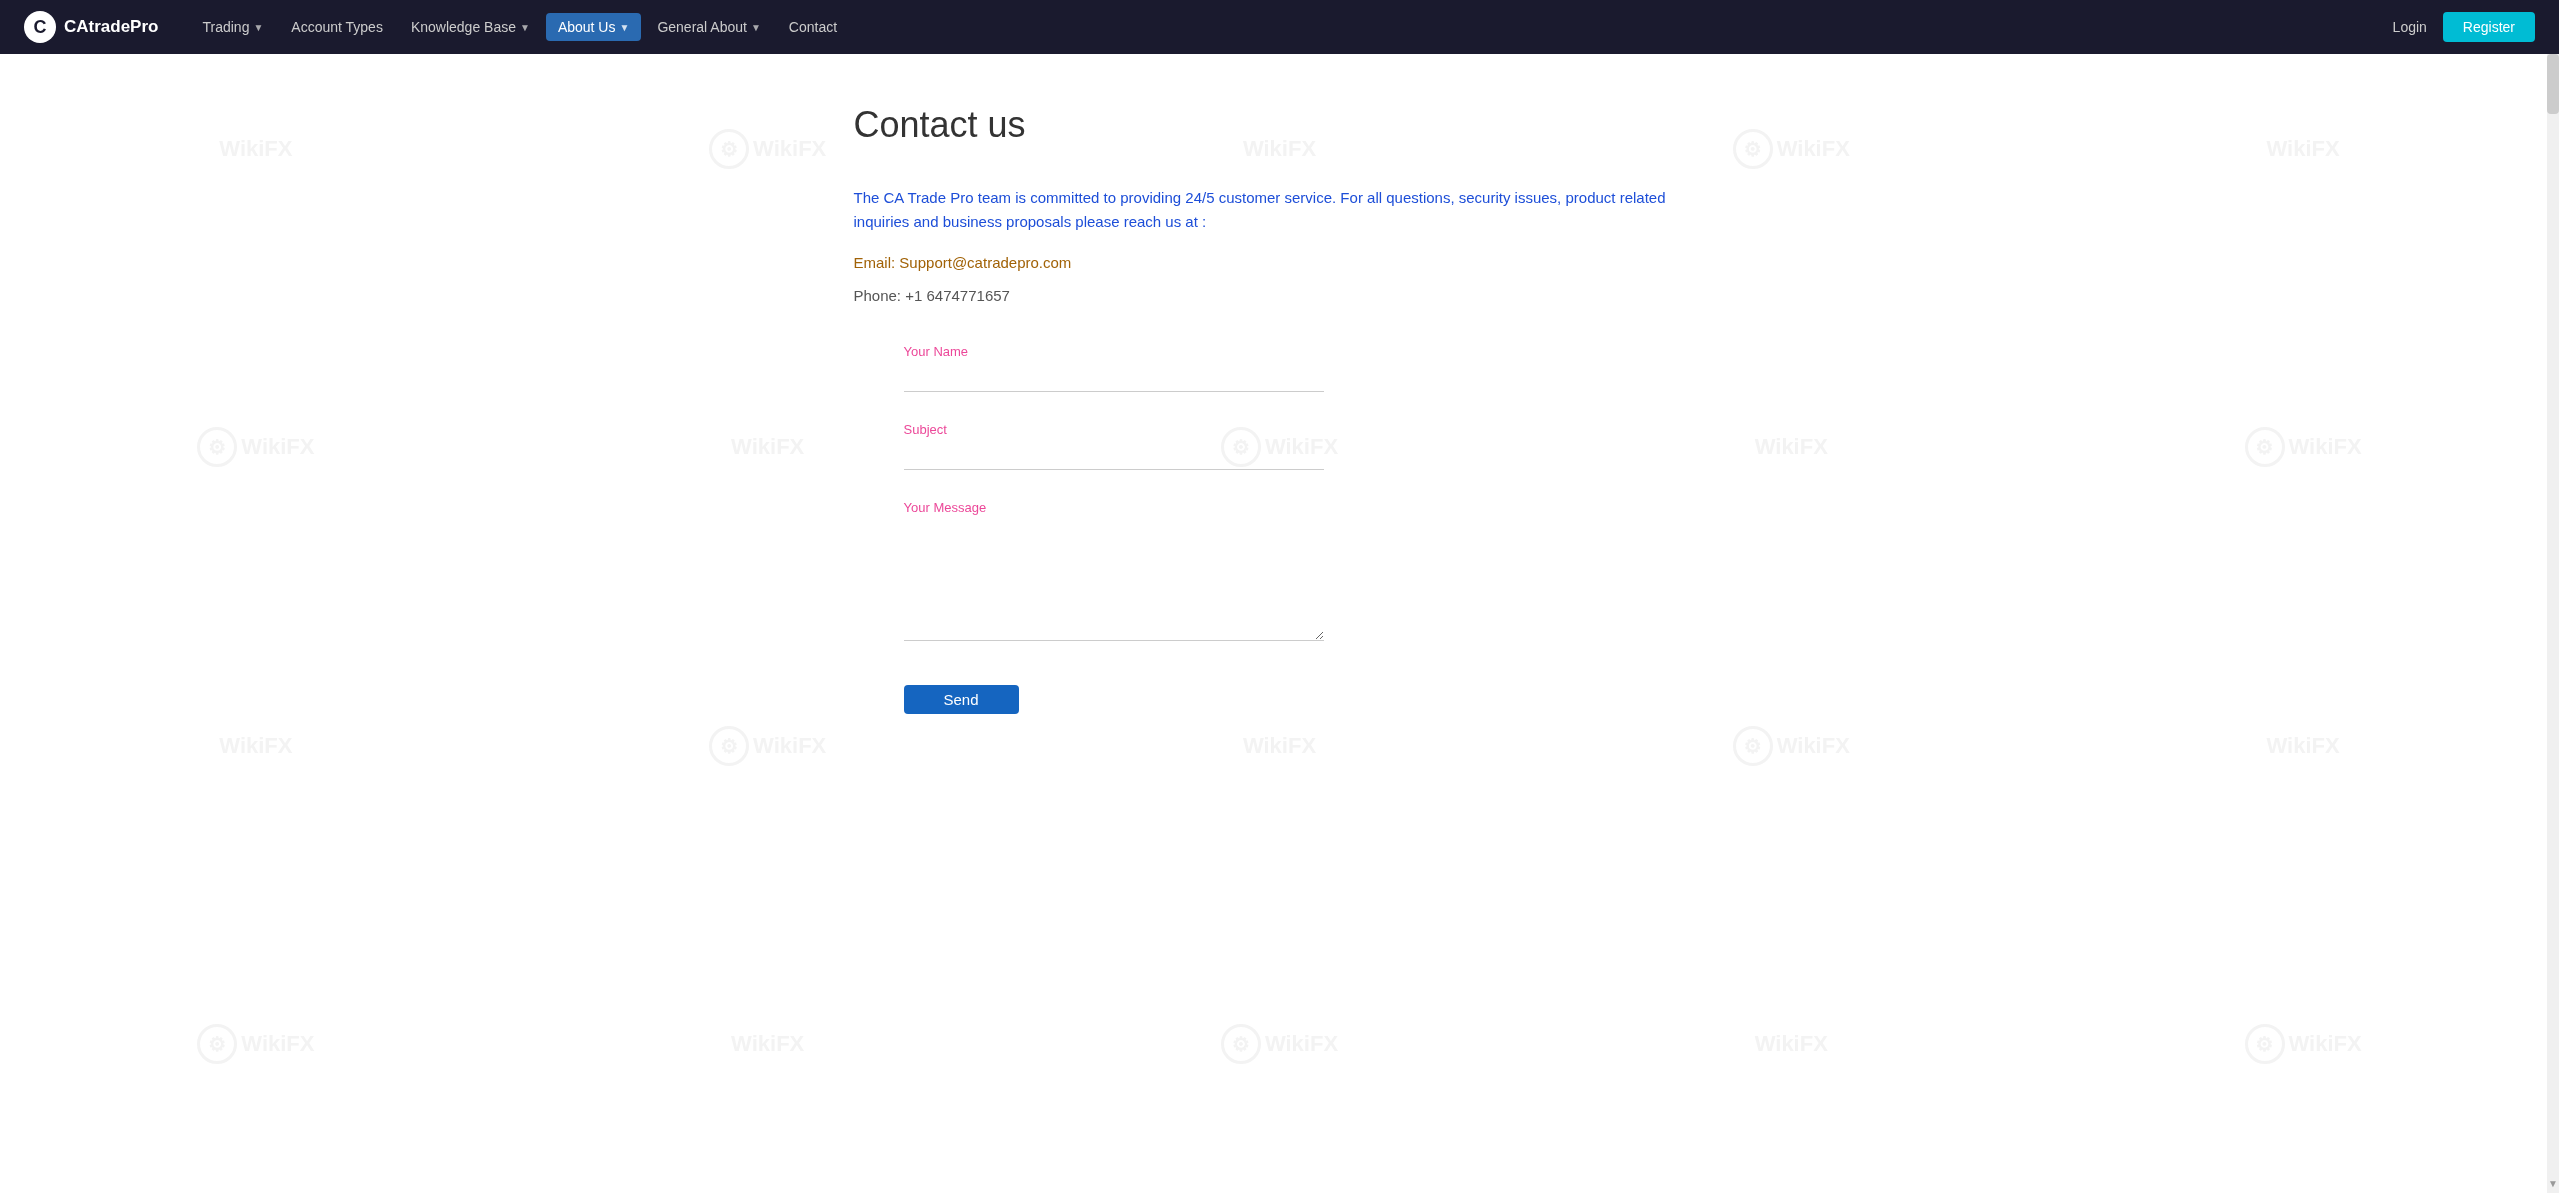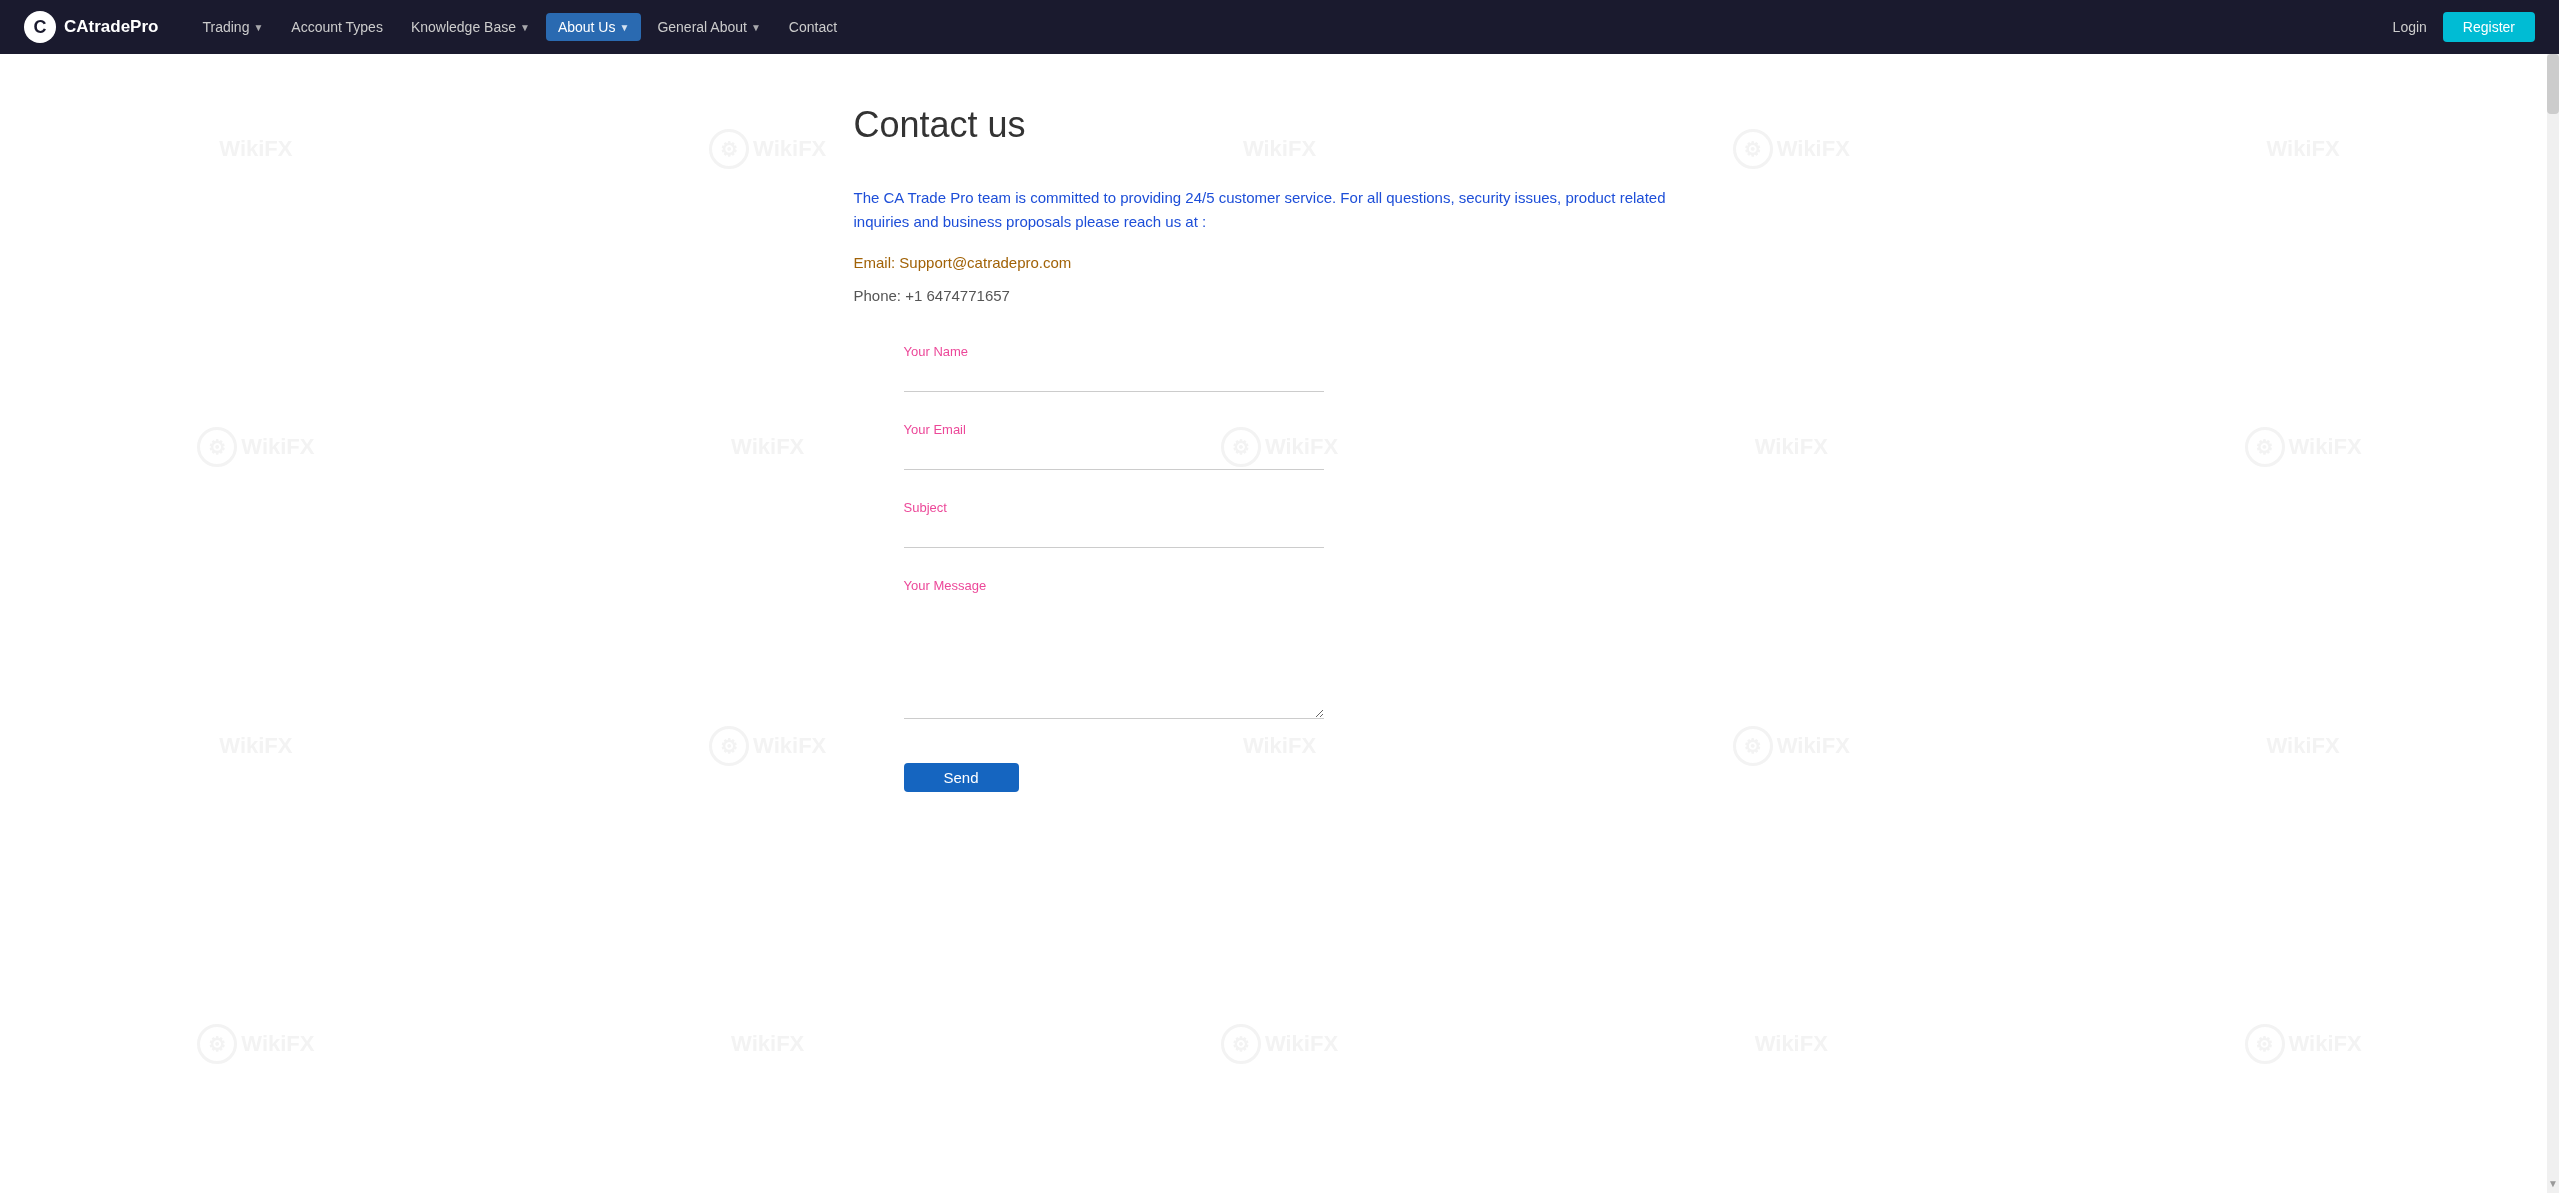--- a/index.html
+++ b/index.html
@@ -379,24 +379,20 @@
     <span>Phone:</span>
     <span>+1 6474771657</span>
   </p>
 
   <form class="contact-form">
     <div class="form-field">
       <label>Your Name</label>
       <input type="text" style="">
     </div>
     <div class="form-field">
-      <label>Your Email</label>
-      <input type="email" style="">
-    </div>
-    <div class="form-field">
       <label>Subject</label>
       <input type="text" style="">
     </div>
     <div class="form-field">
       <label>Your Message</label>
       <textarea style=""></textarea>
     </div>
     <button type="submit" class="send-button">Send</button>
   </form>
 </div>

